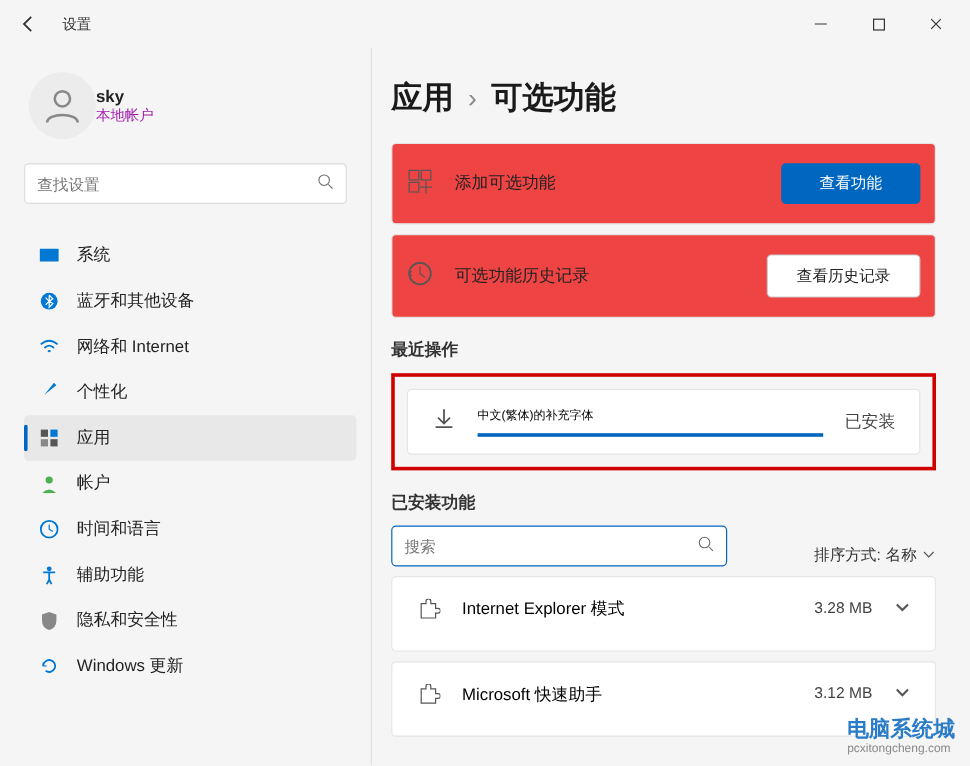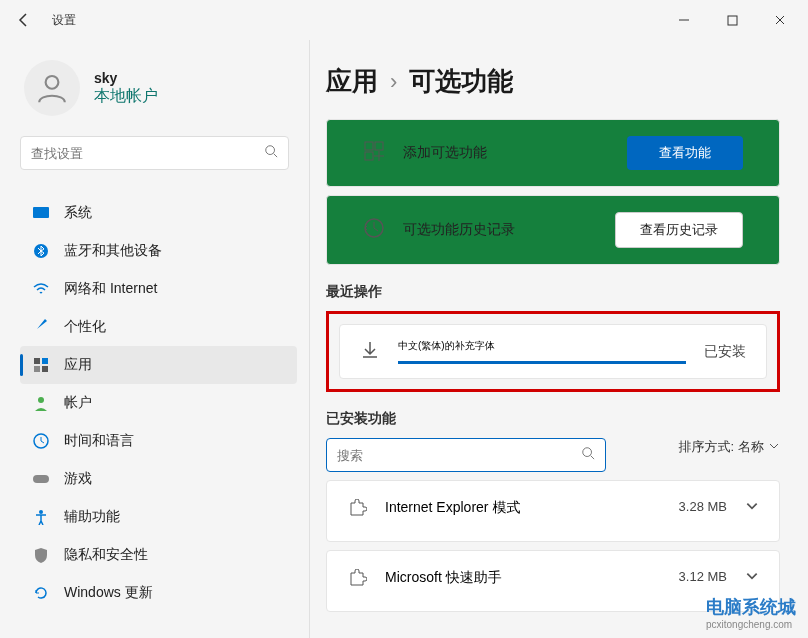--- a/index.html
+++ b/index.html
@@ -8,52 +8,52 @@
     .titlebar { height: 40px; display: flex; align-items: center; padding: 0 8px; }
     .back-btn { width: 32px; height: 32px; display: flex; align-items: center; justify-content: center; cursor: pointer; }
     .app-title { font-size: 12px; margin-left: 12px; color: #333; }
     .window-controls { margin-left: auto; display: flex; gap: 8px; }
     .wc { width: 40px; height: 32px; display: flex; align-items: center; justify-content: center; cursor: pointer; }
     
     .layout { display: flex; height: 598px; }
     .sidebar { width: 310px; padding: 8px 0 0 20px; display: flex; flex-direction: column; border-right: 1px solid #e0e0e0; }
     .main { flex: 1; padding: 24px 28px 0 16px; overflow-y: auto; }
     
-    .profile { display: flex; align-items: center; gap: 14px; padding: 12px 0 20px 4px; }
+    .profile { display: flex; align-items: center; padding: 12px 0 20px 4px; }
     .avatar { width: 56px; height: 56px; border-radius: 50%; background: #ececec; display: flex; align-items: center; justify-content: center; }
     .username { font-weight: 600; font-size: 14px; color: #222; }
-    .acct { font-size: 16px; color: #0f766e; }
+    .acct { font-size: 12px; color: #a21caf; }
     
     .search-box { display: flex; align-items: center; background: #fff; border: 1px solid #ddd; border-radius: 4px; padding: 16px 10px; margin-right: 20px; height: 34px; }
     .search-box input { border: none; outline: none; flex: 1; font-size: 13px; background: transparent; }
     
     .nav { margin-top: 24px; overflow-y: auto; flex: 1; }
     .nav-item { display: flex; align-items: center; gap: 14px; padding: 10px 12px; cursor: pointer; font-size: 14px; color: #222; border-radius: 4px; margin-right: 12px; position: relative; }
     .nav-item.active { background: #e8e8e8; }
     .nav-item.active::before { content: ""; position: absolute; left: 0; top: 8px; bottom: 8px; width: 3px; background: #0067c0; border-radius: 2px; }
     .nav-ico { width: 18px; height: 18px; display: flex; align-items: center; justify-content: center; }
     
     .breadcrumb { display: flex; align-items: center; gap: 12px; margin-bottom: 20px; }
     .breadcrumb .bc { font-size: 26px; font-weight: 600; color: #1a1a1a; }
     .breadcrumb .sep { font-size: 22px; color: #888; }
     
-    .card { background: #15803d; border: 1px solid #e5e5e5; border-radius: 4px; padding: 16px 36px; display: flex; align-items: center; gap: 18px; margin-bottom: 8px; }
+    .card { background: #ef4444; border: 1px solid #e5e5e5; border-radius: 4px; padding: 16px 12px; display: flex; align-items: center; gap: 18px; margin-bottom: 8px; }
     .card-label { font-size: 14px; color: #222; flex: 1; }
     .btn-primary { background: #0067c0; color: #fff; border: none; padding: 8px 32px; border-radius: 4px; font-size: 13px; cursor: pointer; }
     .btn-secondary { background: #fff; color: #222; border: 1px solid #ccc; padding: 8px 24px; border-radius: 4px; font-size: 13px; cursor: pointer; }
     
     .section-h { font-size: 14px; font-weight: 600; color: #333; margin: 18px 0 10px; }
     
     .recent-box { border: 3px solid #d00000; padding: 10px; margin-bottom: 8px; }
     .recent-card { background: #fff; border: 1px solid #e5e5e5; border-radius: 4px; padding: 14px 20px; display: flex; align-items: center; gap: 18px; }
     .recent-name { font-size: 10px; flex: 1; }
     .progress-line { height: 3px; background: #0067c0; margin-top: 8px; width: 100%; }
     .status { font-size: 14px; color: #444; }
     
-    .installed-row { display: flex; align-items: flex-start; gap: 18px; margin-bottom: 8px; }
+    .installed-row { display: flex; align-items: flex-end; gap: 18px; margin-bottom: 8px; }
     .search2 { display: flex; align-items: center; background: #fff; border: 1px solid #0067c0; border-radius: 4px; padding: 0 10px; height: 34px; width: 280px; }
     .search2 input { border: none; outline: none; flex: 1; font-size: 13px; }
     .sort { font-size: 13px; color: #333; display: flex; align-items: center; gap: 4px; cursor: pointer; margin-left: auto; }
     
     .feature-card { background: #fff; border: 1px solid #e5e5e5; border-radius: 4px; padding: 18px 20px; display: flex; gap: 18px; margin-bottom: 8px; }
     .feature-name { font-size: 14px; flex: 1; }
     .feature-size { font-size: 13px; color: #444; }
     
     .watermark { position: absolute; bottom: 8px; right: 12px; font-size: 18px; font-weight: 700; color: #2b7cc7; pointer-events: none; }
     .watermark .sub { font-size: 10px; font-weight: 400; color: #888; display: block; }
@@ -166,28 +166,20 @@
           <span class="nav-ico">
             <svg width="16" height="16" viewBox="0 0 16 16">
               <circle cx="8" cy="8" r="7" stroke="#0078d4" fill="none" stroke-width="1.5"></circle>
               <path d="M8 4 L8 8 L11 10" stroke="#0078d4" fill="none"></path>
             </svg>
           </span>
           <span>时间和语言</span>
         </div>
       <div class="nav-item">
           <span class="nav-ico">
-            <svg width="18" height="12" viewBox="0 0 18 12">
-              <rect x="1" y="2" width="16" height="8" rx="4" fill="#888"></rect>
-            </svg>
-          </span>
-          <span>游戏</span>
-        </div>
-      <div class="nav-item">
-          <span class="nav-ico">
             <svg width="16" height="16" viewBox="0 0 16 16">
               <circle cx="8" cy="3" r="2" fill="#0078d4"></circle>
               <path d="M3 6 L13 6 M8 6 L8 12 M6 16 L8 12 L10 16" stroke="#0078d4" stroke-width="1.5" fill="none"></path>
             </svg>
           </span>
           <span>辅助功能</span>
         </div>
       <div class="nav-item">
           <span class="nav-ico">
             <svg width="14" height="16" viewBox="0 0 14 16">

